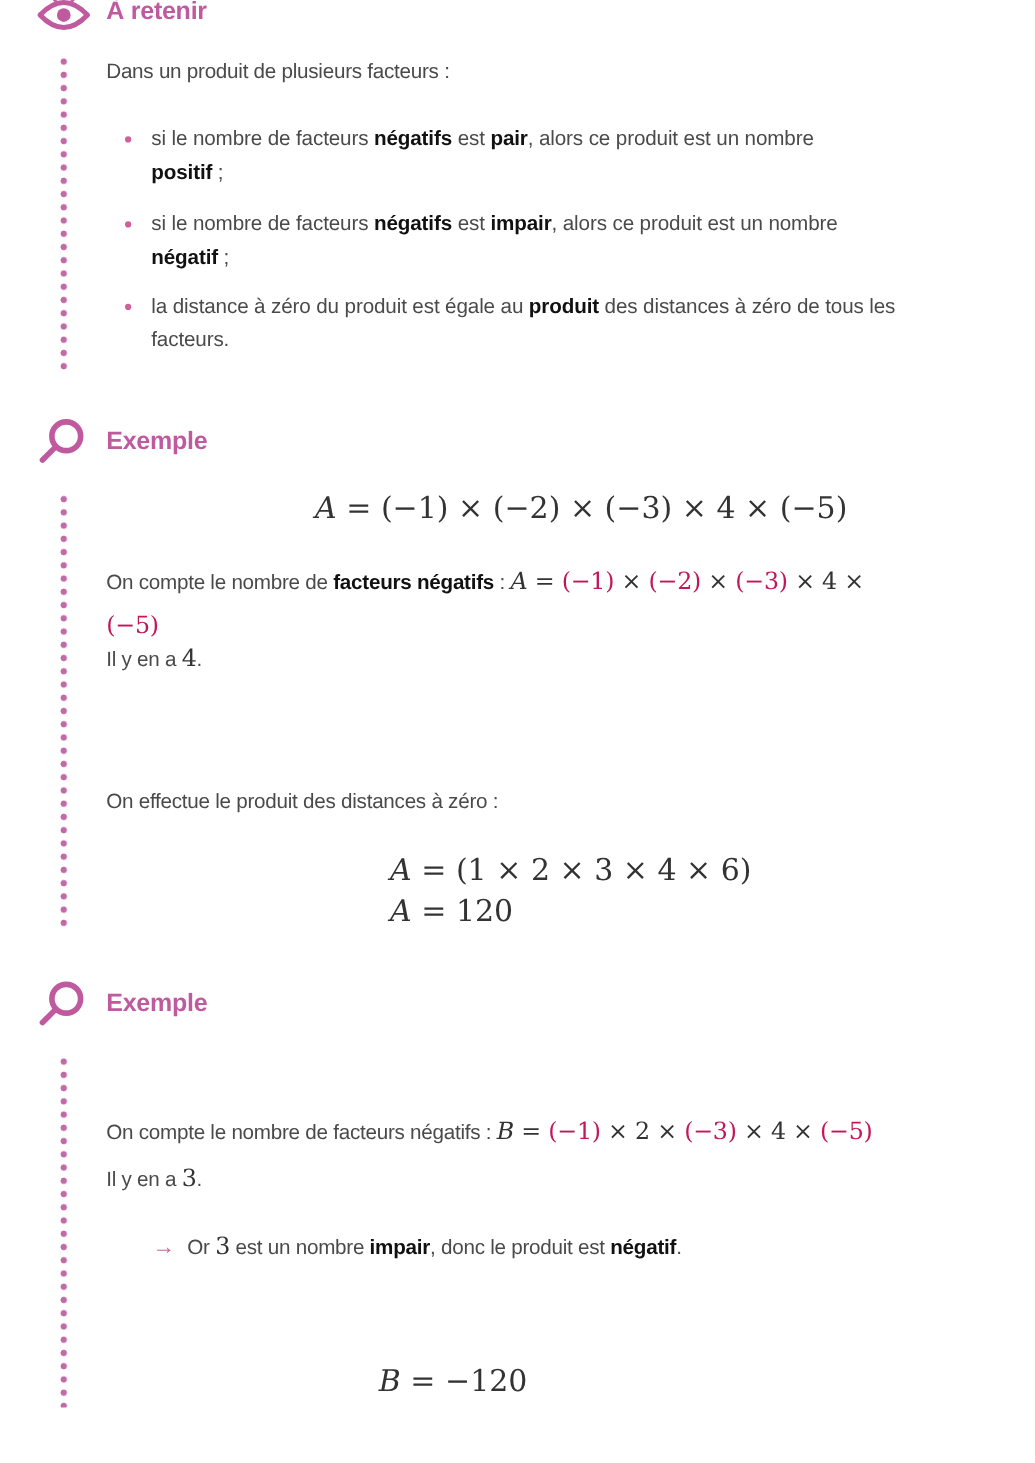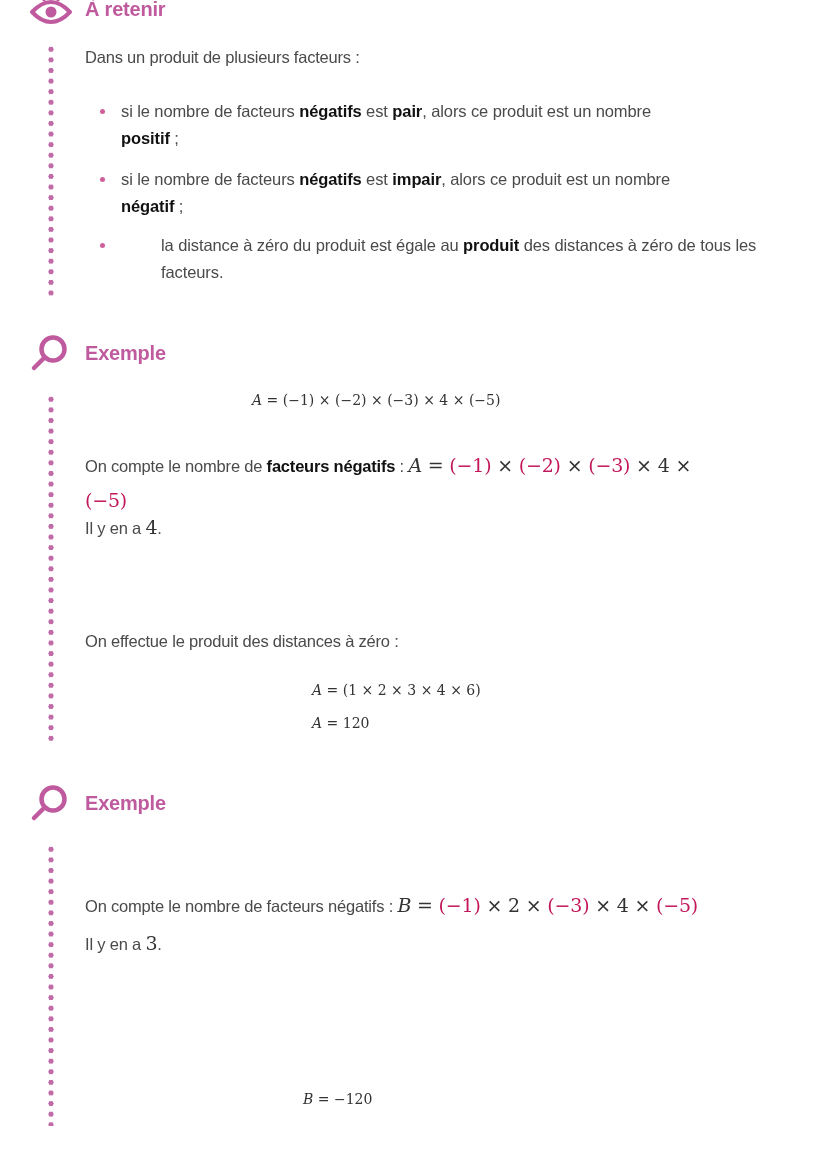--- a/index.html
+++ b/index.html
@@ -24,21 +24,21 @@
       position: absolute; font-size: 16.5px; color: #4a4a4a; white-space: nowrap;
       letter-spacing: -0.2px;
     }
     .txt b { color: #111; font-weight: bold; }
     .bullet-item { position: absolute; left: 100px; width: 660px; font-size: 16.5px; line-height: 27px; color: #4a4a4a; letter-spacing: -0.1px; }
     .bullet-dot { position: absolute; left: 0; top: 11px; width: 5px; height: 5px; border-radius: 50%; background: #d0609a; }
     .bullet-text { position: absolute; left: 21px; width: 640px; }
     .bullet-text b { color: #111; }
     .math {
       position: absolute; font-family: "DejaVu Serif", "Liberation Serif", serif;
-      font-size: 14px; color: #333; white-space: nowrap;
+      font-size: 24px; color: #333; white-space: nowrap;
     }
     .math .v { font-style: italic; }
     .neg { color: #c2185b; }
     .mathinline { font-family: "DejaVu Serif", "Liberation Serif", serif; font-size: 19px; color: #333; }
     .arrow { color: #d0609a; font-weight: bold; font-size: 18px; margin-right: 10px; }
   </style>
 </head>
 <body>
 
 <div class="section" style="top:0;height:300px;">
@@ -63,21 +63,21 @@
 
   <div class="bullet-item" style="top:166px;">
     <span class="bullet-dot"></span>
     <div class="bullet-text">
       <span>si le nombre de facteurs </span><b>négatifs</b><span> est </span><b>impair</b><span>, alors ce produit est un nombre </span><br><b>négatif</b><span> ;</span>
     </div>
   </div>
 
   <div class="bullet-item" style="top:232px;">
     <span class="bullet-dot"></span>
-    <div class="bullet-text" style="width:620px;white-space:normal;margin-left:40px;">
+    <div class="bullet-text" style="width:620px;white-space:normal;">
       <span>la distance à zéro du produit est égale au </span><b>produit</b><span> des distances à zéro de tous les facteurs.</span>
     </div>
   </div>
 </div>
 
 <div class="section" style="top:332px;height:420px;">
   <div class="sec-head" style="top:0;">
     <svg class="sec-icon" style="top:0;left:26px;" viewBox="0 0 46 40">
       <circle cx="27" cy="17" r="11.5" fill="none" stroke="#c05a9e" stroke-width="4.5"></circle>
       <line x1="18.5" y1="25.5" x2="8" y2="36" stroke="#c05a9e" stroke-width="4.5" stroke-linecap="round"></line>
@@ -121,17 +121,20 @@
 
 
   <div class="txt" style="left:85px;top:112px;">
     <span>On compte le nombre de facteurs négatifs : </span><span class="mathinline"><i>B</i><span> = </span><span class="neg">(−1)</span><span> × 2 × </span><span class="neg">(−3)</span><span> × 4 × </span><span class="neg">(−5)</span></span>
   </div>
 
   <div class="txt" style="left:85px;top:150px;">
     <span>Il y en a </span><span class="mathinline">3</span><span>.</span>
   </div>
 
+  <div class="txt" style="left:122px;top:204px;">
+    <span class="arrow">→</span><span>Or </span><span class="mathinline">3</span><span> est un nombre </span><b>impair</b><span>, donc le produit est </span><b>négatif</b><span>.</span>
+  </div>
 
   <div class="math" style="left:303px;top:309px;">
     <span class="v">B</span><span> = −120</span>
   </div>
 </div>
 
 </body></html>

